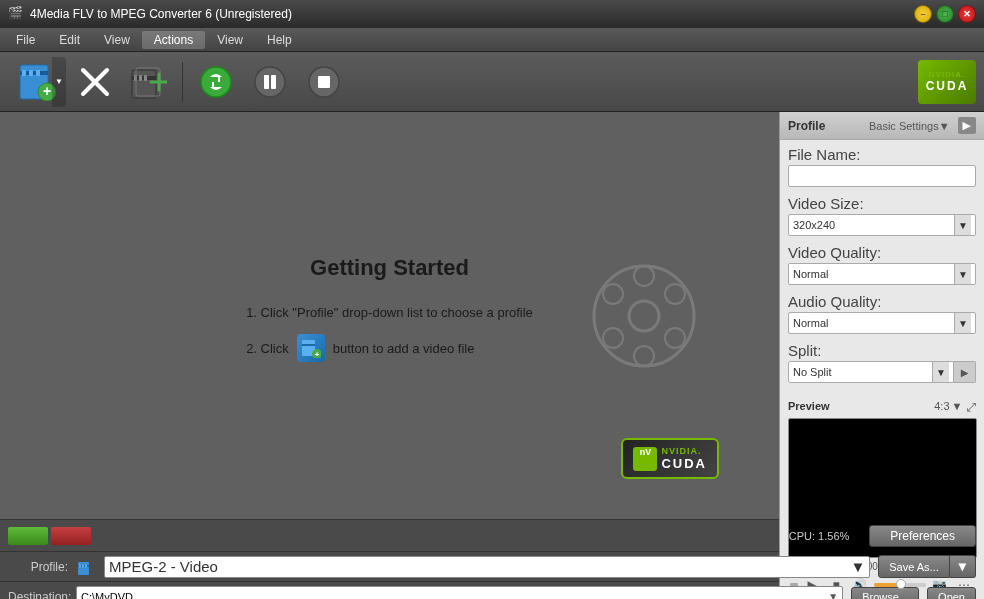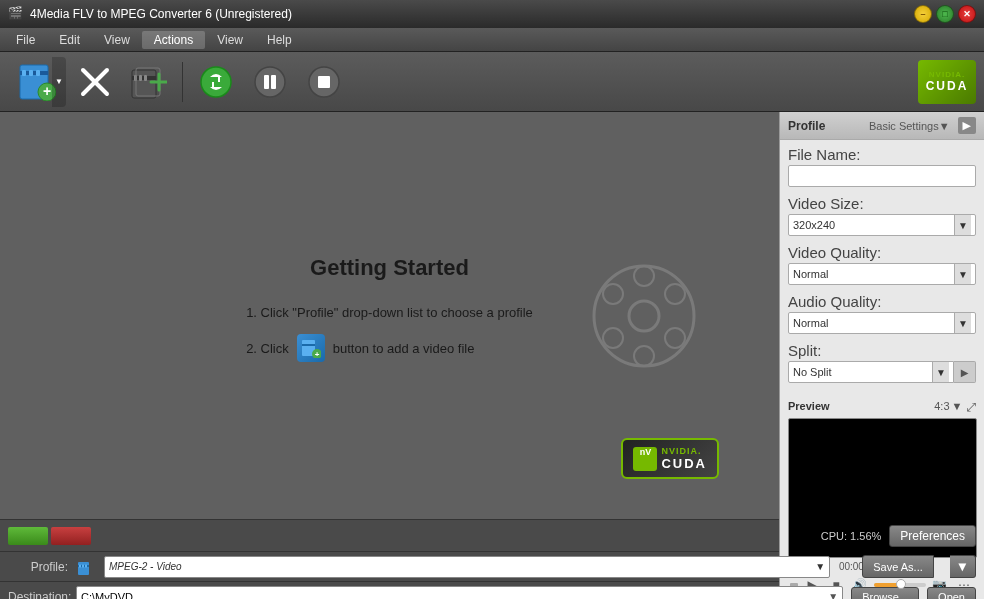--- a/index.html
+++ b/index.html
@@ -68,52 +68,52 @@
     .cuda-content {
       position: absolute; bottom: 40px; right: 60px;
       background: linear-gradient(135deg, #222, #444);
       border: 2px solid #76b900; border-radius: 6px;
       padding: 6px 10px; display: flex; flex-direction: column; align-items: center;
     }
 
     
     .status-bar {
       height: 32px; background: #4a4a4a; display: flex; align-items: center;
-      padding: 0 8px; gap: 8px; border-top: 1px solid #333;
+      padding: 0 8px; gap: 20px; border-top: 1px solid #333;
     }
     .progress-blocks { display: flex; gap: 3px; }
     .prog-block { width: 40px; height: 18px; border-radius: 2px; }
     .prog-block.green { background: linear-gradient(to bottom, #5fba3a, #3a8a1a); }
     .prog-block.red-ish { background: linear-gradient(to bottom, #c84040, #922020); }
     .cpu-text { margin-left: auto; color: #ccc; font-size: 11px; }
     .pref-btn {
       background: linear-gradient(to bottom, #888, #666); color: white;
-      border: 1px solid #444; border-radius: 3px; padding: 3px 10px;
+      border: 1px solid #444; border-radius: 3px; padding: 3px 20px;
       cursor: pointer; font-size: 12px;
     }
 
     
     .profile-bar {
       height: 30px; background: #4a4a4a; display: flex; align-items: center;
       padding: 0 8px; gap: 8px; border-top: 1px solid #333;
     }
     .profile-label { color: #ccc; width: 60px; text-align: right; }
     .profile-select {
       flex: 1; height: 22px; background: white; border: 1px solid #888;
       font-size: 11px; padding: 0 4px; border-radius: 2px;
       display: flex; align-items: center; justify-content: space-between; cursor: pointer;
     }
-    .profile-select span { font-size: 10px; color: #333; font-style: italic; }
+    .profile-select span { font-size: 15px; color: #333; }
     .dropdown-arrow { color: #555; }
     .save-as-btn {
       background: linear-gradient(to bottom, #888, #666); color: white;
       border: 1px solid #444; border-radius: 3px; padding: 3px 10px;
       cursor: pointer; font-size: 11px; white-space: nowrap;
     }
-    .split-save { display: flex; gap: 16px; margin-left: 24px; }
+    .split-save { display: flex; gap: 0; }
     .split-save .save-as-btn { border-radius: 3px 0 0 3px; }
     .split-save .arrow-btn {
       background: linear-gradient(to bottom, #888, #666); color: white;
       border: 1px solid #444; border-left: none; border-radius: 0 3px 3px 0;
       padding: 3px 6px; cursor: pointer;
     }
 
     
     .dest-bar {
       height: 30px; background: #4a4a4a; display: flex; align-items: center;

